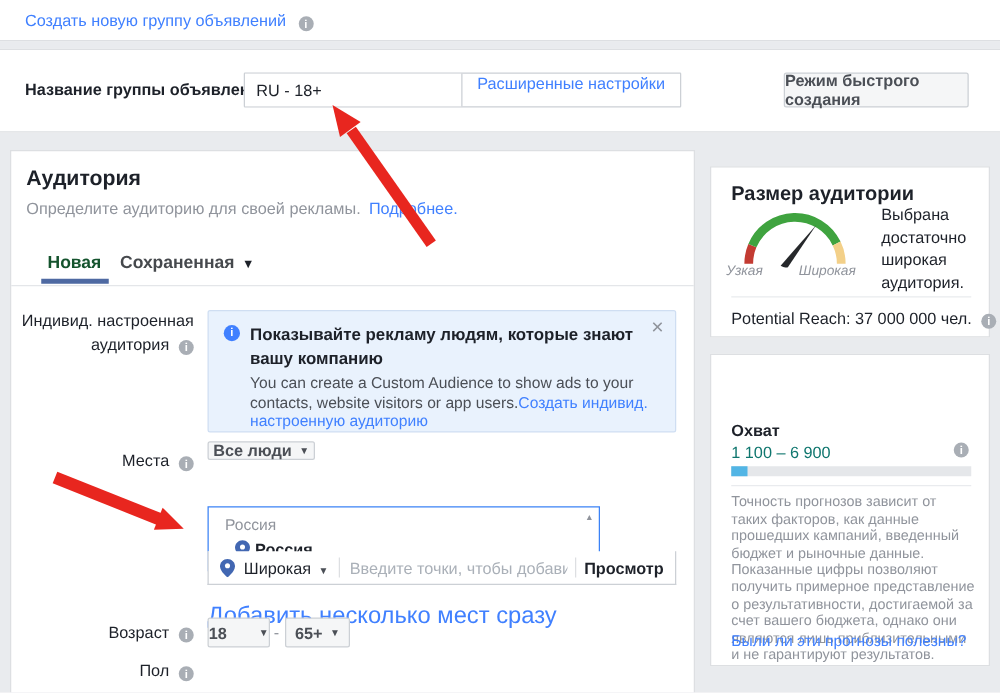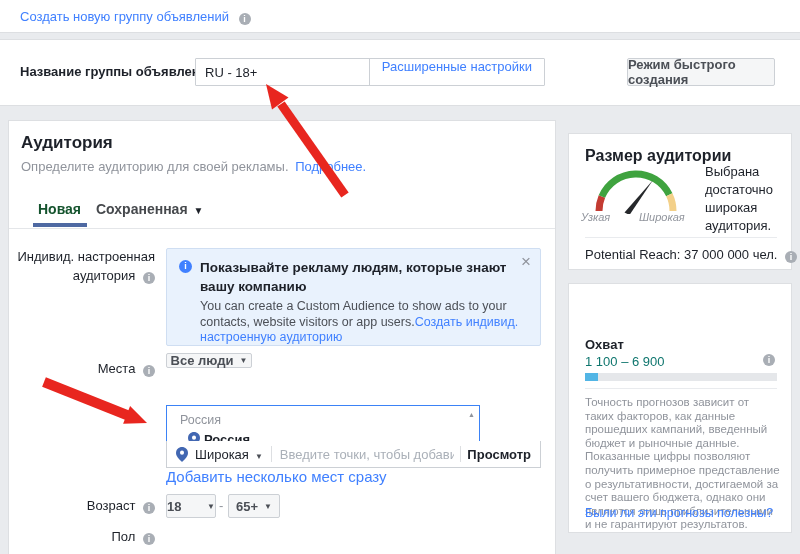--- a/index.html
+++ b/index.html
@@ -53,21 +53,21 @@
   .list-group { position:absolute; left:13px; top:7px; font-size:12.5px; color:#90949c; }
   .list-row-label { position:absolute; left:37px; top:26px; font-size:13px; font-weight:bold; color:#1d2129; }
   .scroll-glyph { position:absolute; right:4px; font-size:7px; color:#90949c; cursor:pointer; }
 
   .include-row { position:absolute; left:157px; top:320px; width:375px; height:27px; border:1px solid #ccd0d5; border-top:none; background:#fff; display:flex; align-items:center; }
   .vdiv { width:1px; height:16px; background:#dddfe2; margin:0 8px; }
   .loc-input { flex:1; border:none; outline:none; font:13px "Liberation Sans", sans-serif; color:#1d2129; min-width:0; }
   .loc-input::placeholder { color:#aab0b8; }
   .browse { font-weight:bold; color:#1d2129; padding:0 9px 0 0; cursor:pointer; white-space:nowrap; }
 
-  .bulk-link { position:absolute; left:157px; top:347px; font-size:15px; }
+  .bulk-link { position:absolute; left:157px; top:361px; font-size:19px; }
 
   .sel-box { position:absolute; height:24px; top:373px; }
   .dash { position:absolute; left:210px; top:377px; color:#90949c; }
 
   .seg { position:absolute; left:157px; top:402px; height:25px; display:flex; }
   .seg-btn { height:25px; display:flex; align-items:center; justify-content:center; background:#f5f6f7; border:1px solid #ccd0d5;
              border-left-width:0; color:#1d2129; font-weight:bold; font-size:13px; cursor:pointer; }
   .seg-btn:first-child { border-left-width:1px; border-radius:2px 0 0 2px; }
   .seg-btn:last-child { border-radius:0 2px 2px 0; }
   .seg-btn.active { background:#3578e5; border-color:#3578e5; color:#fff; }

